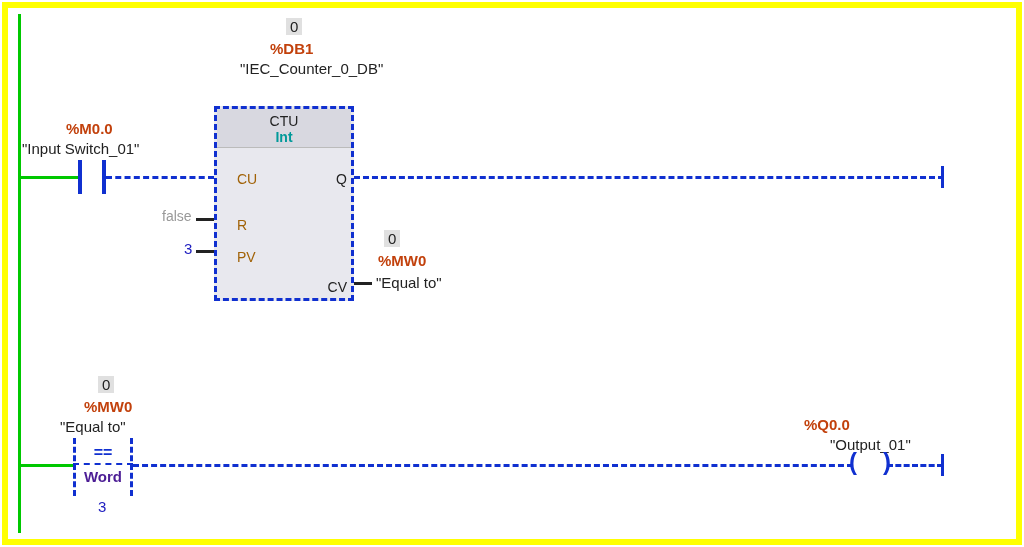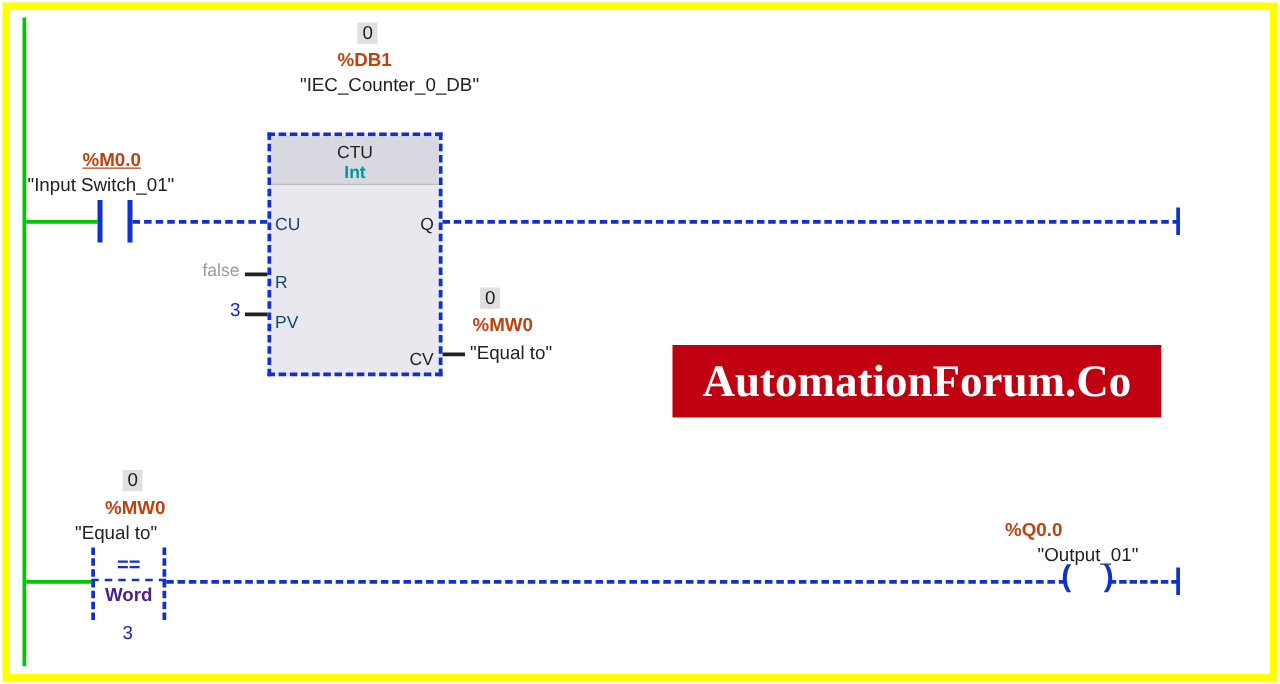--- a/index.html
+++ b/index.html
@@ -70,22 +70,22 @@
   .counter-head {
     text-align: center;
     padding: 4px 0 2px;
     border-bottom: 1px solid #bbb;
     background: #d8d8e0;
   }
   .counter-head .t1 { color: #222; font-size: 14px; }
   .counter-head .t2 { color: #009999; font-size: 14px; font-weight: bold; }
   .pin-l {
     position: absolute;
-    left: 3px;
-    color: #0c4a6e;
+    left: 20px;
+    color: #a16207;
     font-size: 14px;
   }
   .pin-r {
     position: absolute;
     right: 4px;
     color: #222;
     font-size: 14px;
   }
   .pin-stub-l {
     position: absolute;
@@ -131,21 +131,21 @@
     padding: 8px 24px;
   }
 </style>
 </head>
 <body>
 
 <div class="frame">
   <div class="green-rail"></div>
   <div class="canvas">
 
-    <div class="pos lbl-teal" style="left:58px; top:112px;text-decoration:underline;">%M0.0</div>
+    <div class="pos lbl-teal" style="left:58px; top:112px;">%M0.0</div>
     <div class="pos lbl-black" style="left:14px; top:132px;">"Input Switch_01"</div>
 
     <div class="wire-green-h" style="left:13px; top:168px; width:57px;"></div>
 
     <div class="contact" style="left:70px; top:152px;">
       <div class="bar" style="left:0"></div>
       <div class="bar" style="right:0"></div>
     </div>
 
     <div class="wire-blue-dash-h" style="left:98px; top:168px; width:108px;"></div>
@@ -201,16 +201,15 @@
     <div class="pos lbl-black" style="left:822px; top:428px;">"Output_01"</div>
 
     <div class="coil" style="left:845px; top:444px;">
       <span class="p" style="left:-4px">(</span>
       <span class="p" style="right:-4px">)</span>
     </div>
 
     <div class="wire-blue-dash-h" style="left:879px; top:456px; width:56px;"></div>
     <div class="tick" style="left:933px; top:446px; height:22px;"></div>
 
-    <div class="watermark" style="left:530px; top:268px;">AutomationForum.Co</div>
 
   </div>
 </div>
 
 </body></html>

